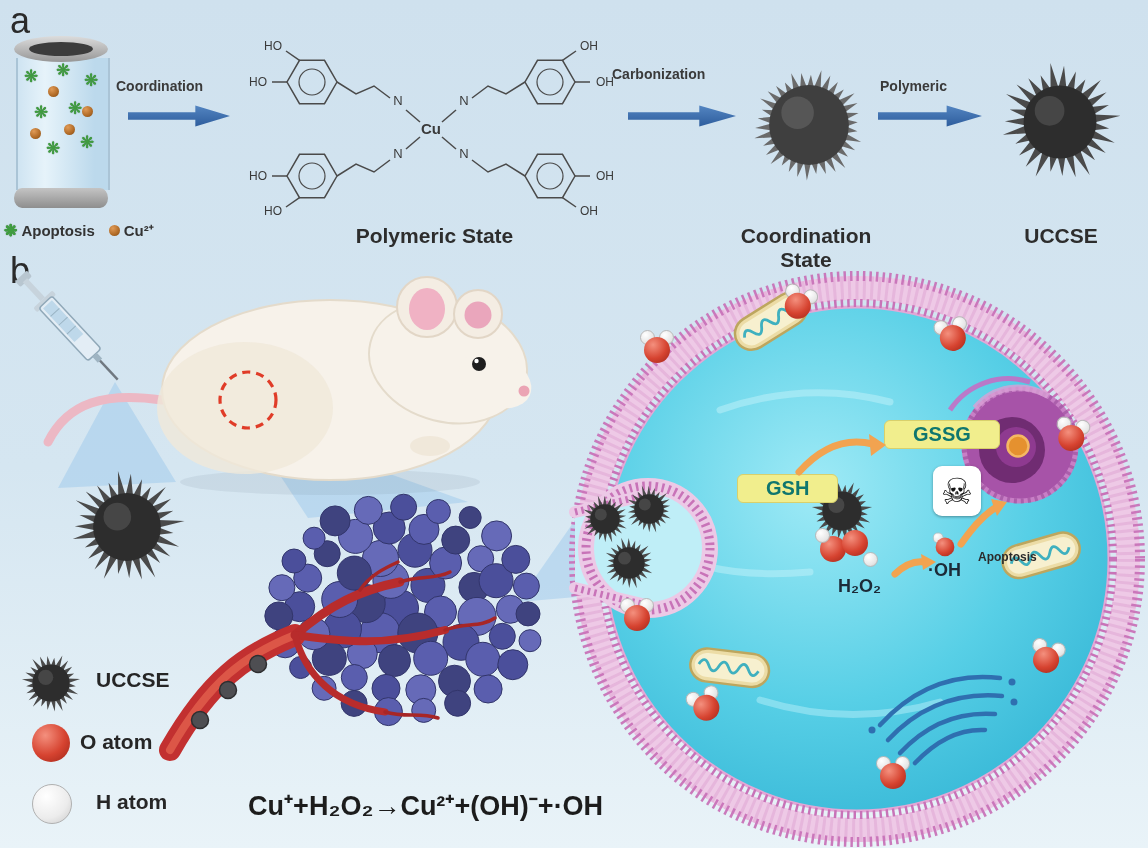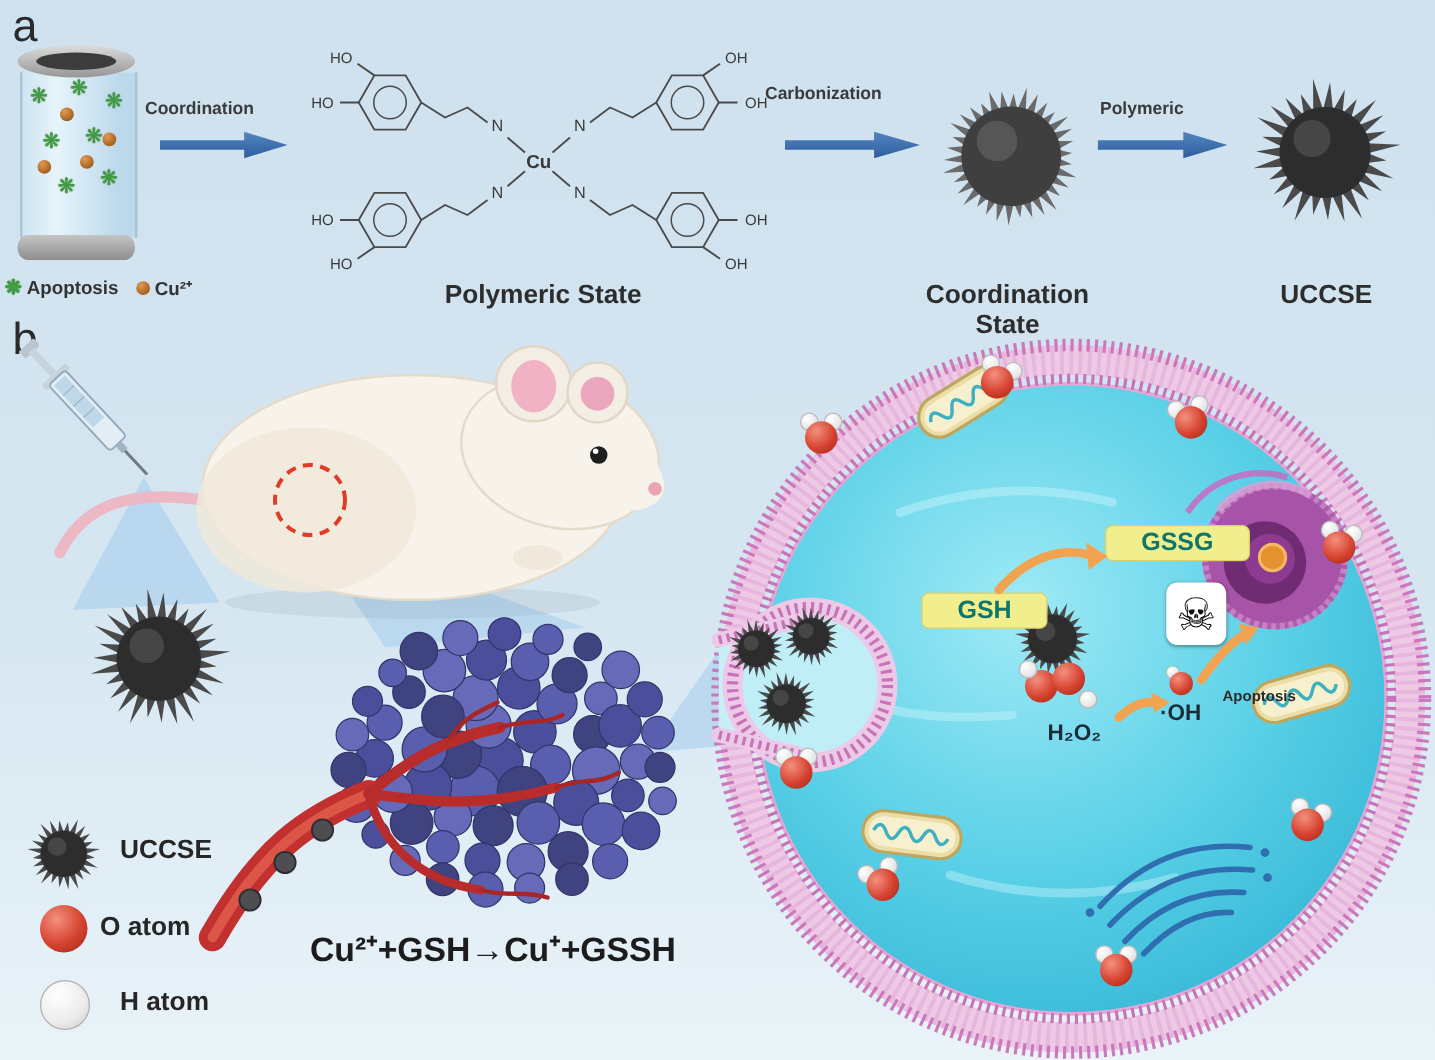--- a/index.html
+++ b/index.html
@@ -453,15 +453,15 @@
       <polygon points="57.8,36.2 49.9,37.5 60.1,44.2 48.1,41.7 55.0,49.9 45.4,45.3 48.9,53.7 41.8,48.1 44.7,61.1 37.5,49.9 36.8,61.6 33.0,50.5 29.5,60.0 28.5,49.9 23.2,56.6 24.3,48.1 14.8,56.7 20.7,45.4 10.6,50.2 17.9,41.8 8.4,43.2 16.1,37.5 8.2,36.3 15.5,33.0 3.9,29.2 16.1,28.5 7.4,22.4 17.9,24.3 12.3,17.1 20.6,20.7 14.4,8.9 24.2,17.9 21.9,6.4 28.5,16.1 29.4,6.1 33.0,15.5 36.3,7.7 37.5,16.1 44.4,5.4 41.7,17.9 50.2,10.6 45.3,20.6 54.1,16.8 48.1,24.2 56.1,23.4 49.9,28.5 62.1,29.1 50.5,33.0" fill="#4a4a4a"></polygon>
       <circle cx="33" cy="33" r="18.62" fill="#2d2d2d"></circle>
       <circle cx="27.68" cy="27.3" r="7.6000000000000005" fill="#ffffff" opacity="0.12"></circle>
     </svg>
   <div class="legend-label" style="left:96px;top:668px">UCCSE</div>
   <div class="sphere red" style="left:32px;top:724px"></div>
   <div class="legend-label" style="left:80px;top:730px">O atom</div>
   <div class="sphere white" style="left:32px;top:784px"></div>
   <div class="legend-label" style="left:96px;top:790px">H atom</div>
 
-  <div class="equation" style="left:248px;top:740px">Cu²⁺+GSH→Cu⁺+GSSH</div>
+  <div class="equation" style="left:248px;top:786px">Cu⁺+H₂O₂→Cu²⁺+(OH)⁻+·OH</div>
 
 </div>
 
 </body></html>

